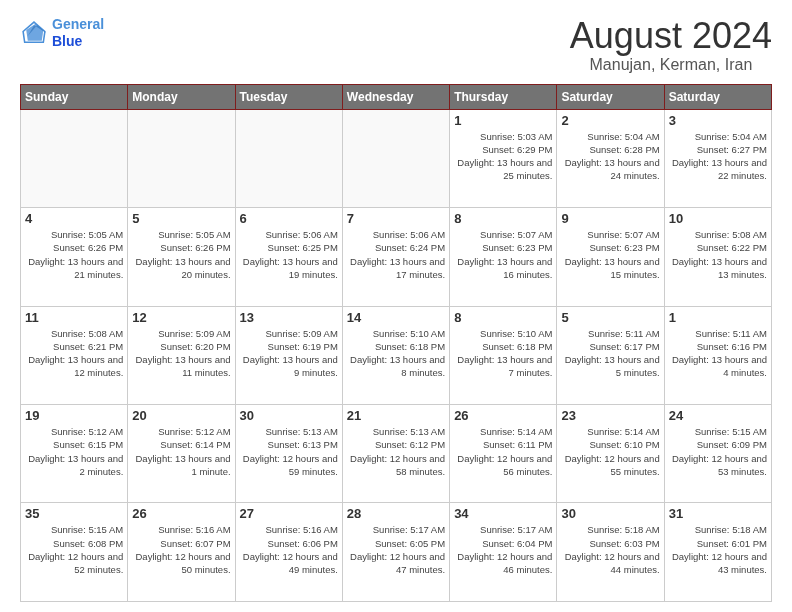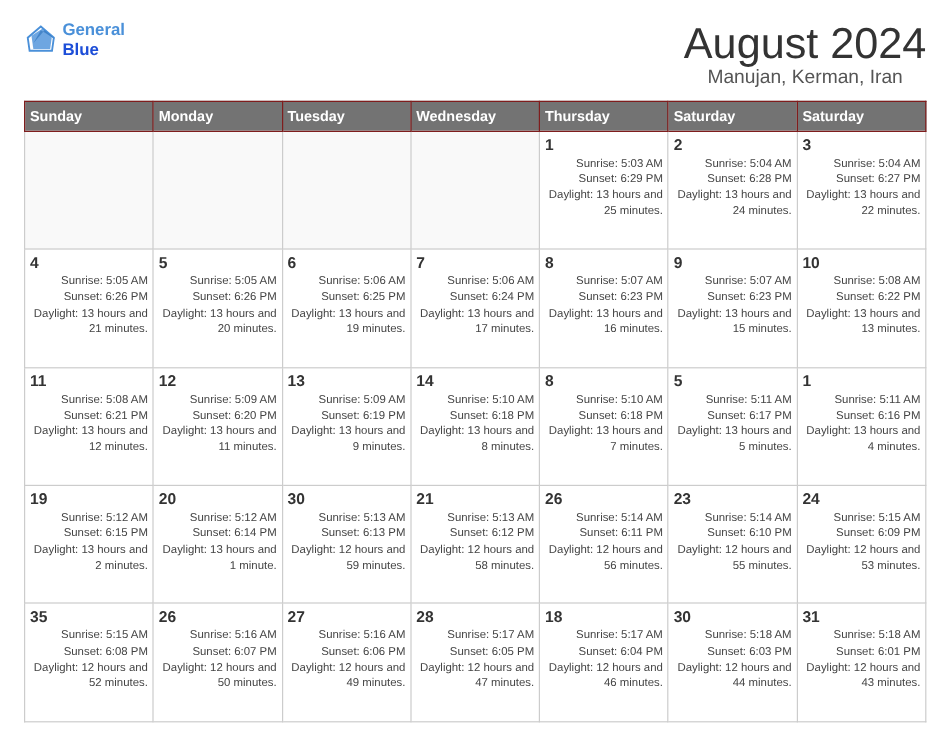--- a/index.html
+++ b/index.html
@@ -251,21 +251,21 @@
           </td>
           <td>
             <span class="day-number">27</span>
             <div class="day-info">Sunrise: 5:16 AM<br>Sunset: 6:06 PM<br>Daylight: 12 hours and 49 minutes.</div>
           </td>
           <td>
             <span class="day-number">28</span>
             <div class="day-info">Sunrise: 5:17 AM<br>Sunset: 6:05 PM<br>Daylight: 12 hours and 47 minutes.</div>
           </td>
           <td>
-            <span class="day-number">18</span>
+            <span class="day-number">34</span>
             <div class="day-info">Sunrise: 5:17 AM<br>Sunset: 6:04 PM<br>Daylight: 12 hours and 46 minutes.</div>
           </td>
           <td>
             <span class="day-number">30</span>
             <div class="day-info">Sunrise: 5:18 AM<br>Sunset: 6:03 PM<br>Daylight: 12 hours and 44 minutes.</div>
           </td>
           <td>
             <span class="day-number">31</span>
             <div class="day-info">Sunrise: 5:18 AM<br>Sunset: 6:01 PM<br>Daylight: 12 hours and 43 minutes.</div>
           </td>

